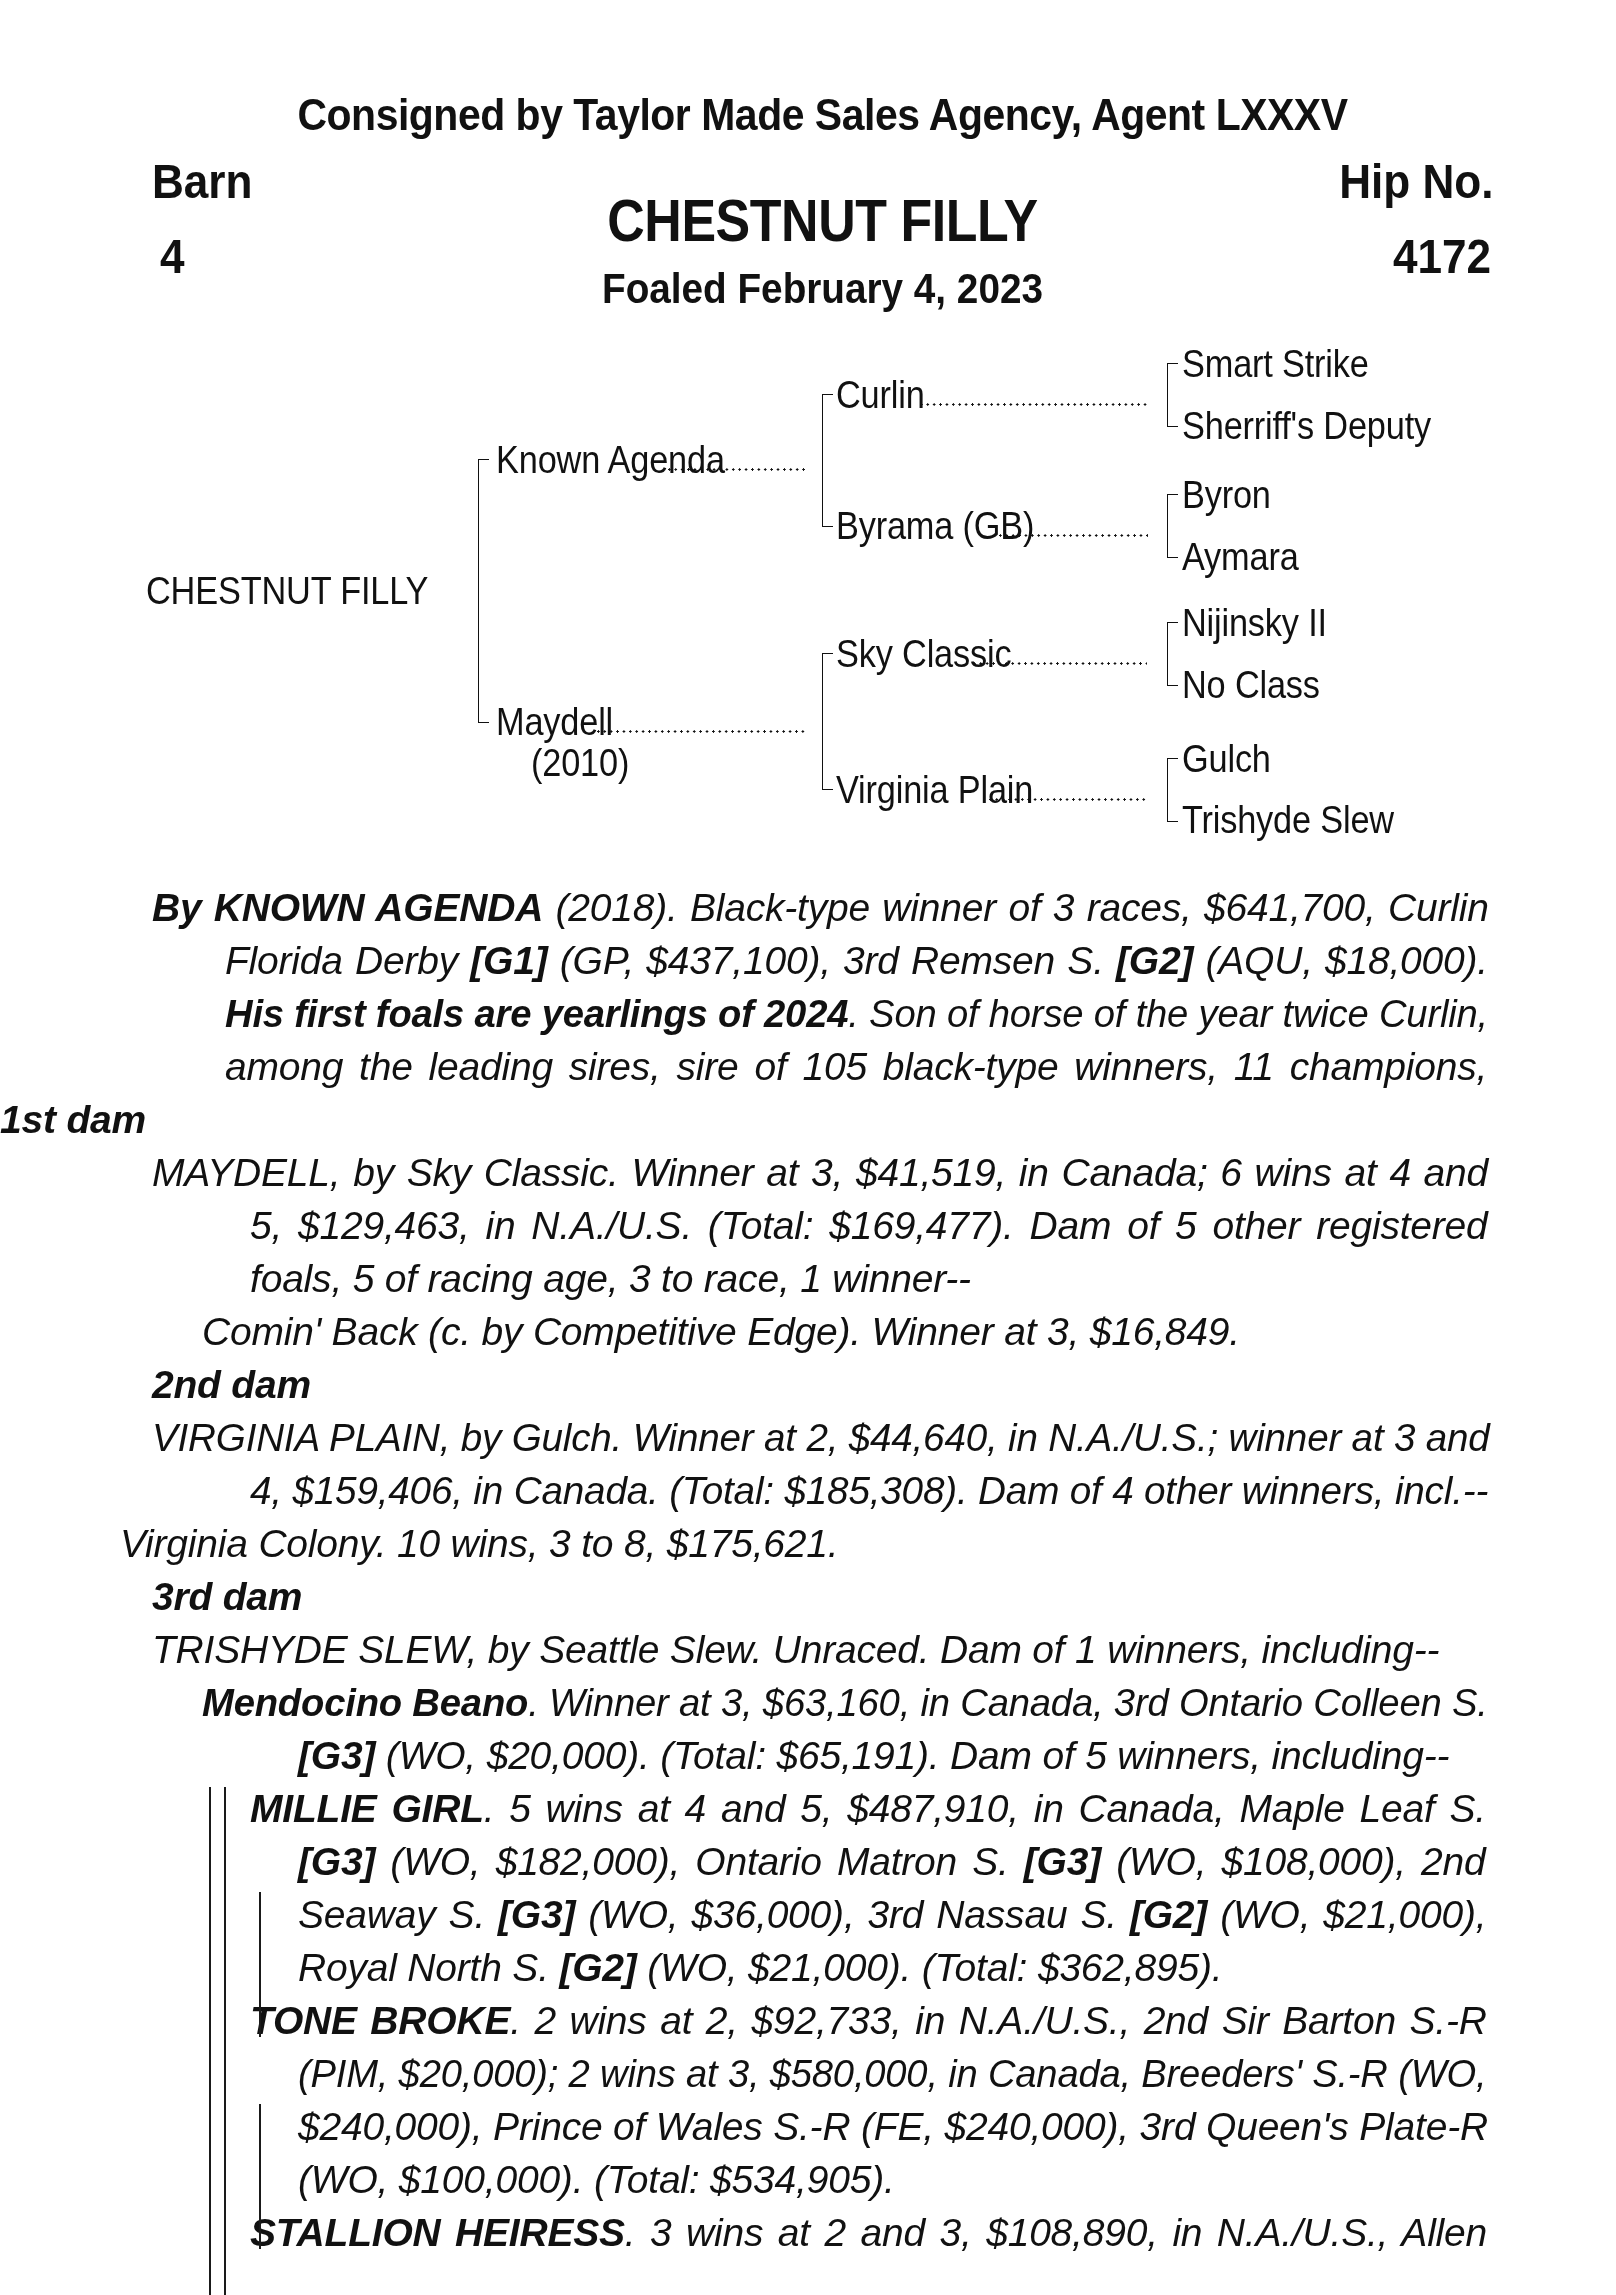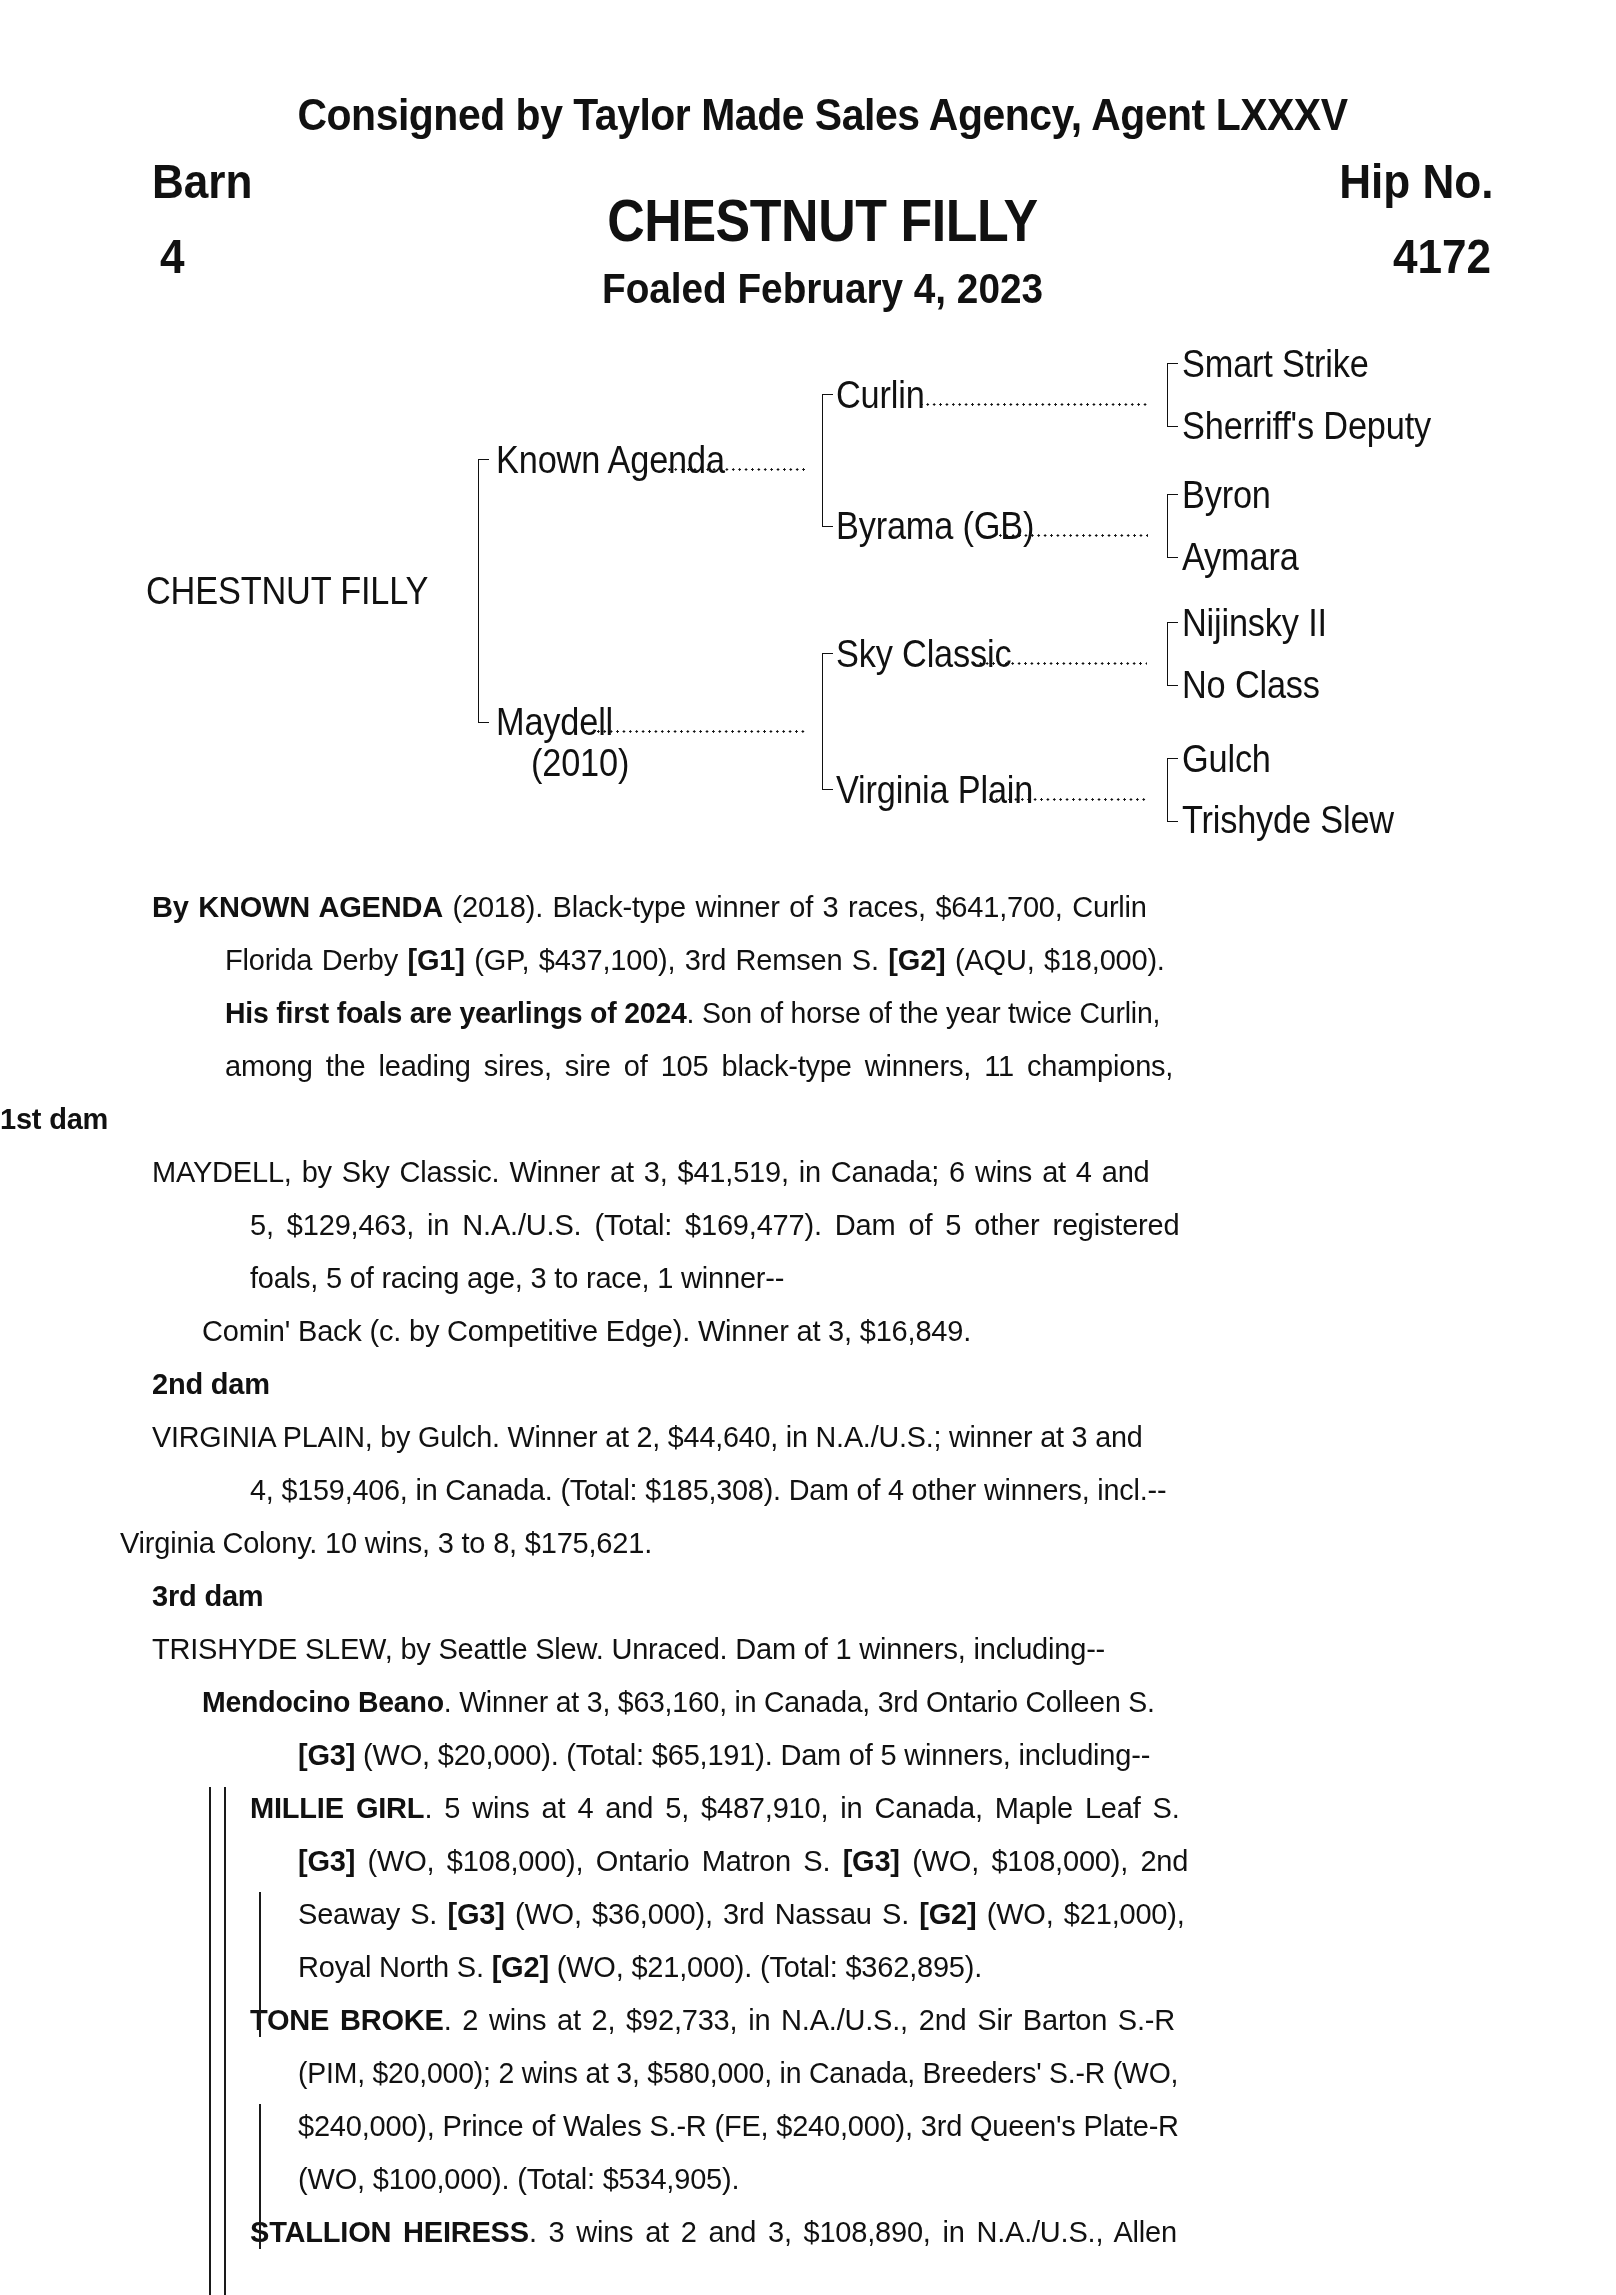--- a/index.html
+++ b/index.html
@@ -26,21 +26,21 @@
   #tree{left:0;top:0;width:1616px;height:872px;}
   .tname{position:absolute;font-size:39px;line-height:39px;white-space:nowrap;letter-spacing:-0.2px;
          transform:translateY(-50%) scaleX(.88);transform-origin:left center;}
   .bracket{position:absolute;width:10px;border-left:1.4px solid #111;border-top:1.4px solid #111;
            border-bottom:1.4px solid #111;}
   .dots{position:absolute;height:3.2px;
         background-image:radial-gradient(circle at 1.4px 1.6px,#111 1.1px,rgba(0,0,0,0) 1.3px);
         background-size:6.4px 3.2px;background-repeat:repeat-x;}
   
   #textblock{position:absolute;left:0;top:881px;width:1616px;}
-  .tl{height:53px;line-height:53px;font-size:29px;letter-spacing:-0.2px;white-space:nowrap;}
+  .tl{height:53px;line-height:53px;font-size:39px;letter-spacing:-0.2px;white-space:nowrap;font-style:italic;}
   .li{display:inline-block;white-space:nowrap;transform-origin:left center;}
   .vrule{position:absolute;width:1.8px;background:#1a1a1a;}
 </style>
 </head>
 <body>
 
 <div>
   <div class="abs consign">Consigned by Taylor Made Sales Agency, Agent LXXXV</div>
   <div class="abs barn-label">Barn</div>
   <div class="abs barn-num">4</div>
@@ -93,21 +93,21 @@
       <div class="tl" style="margin-left: 202px; width: 1269px;"><span class="li"><span>Comin' Back (c. by Competitive Edge). Winner at 3, $16,849.</span></span></div>
       <div class="tl" style="margin-left: 152px; width: 1320px;"><span class="li"><span class="b">2nd dam</span></span></div>
       <div class="tl" style="margin-left: 152px; width: 1320px;"><span class="li" style="transform: scaleX(0.990387);"><span>VIRGINIA PLAIN, by Gulch. Winner at 2, $44,640, in N.A./U.S.; winner at 3 and</span></span></div>
       <div class="tl" style="margin-left: 250px; width: 1221px;"><span class="li" style="transform: scaleX(0.992341);"><span>4, $159,406, in Canada. (Total: $185,308). Dam of 4 other winners, incl.--</span></span></div>
       <div class="tl" style="margin-left: 120px; width: 1269px;"><span class="li"><span>Virginia Colony. 10 wins, 3 to 8, $175,621.</span></span></div>
       <div class="tl" style="margin-left: 152px; width: 1320px;"><span class="li"><span class="b">3rd dam</span></span></div>
       <div class="tl" style="margin-left: 152px; width: 1320px;"><span class="li"><span>TRISHYDE SLEW, by Seattle Slew. Unraced. Dam of 1 winners, including--</span></span></div>
       <div class="tl" style="margin-left: 202px; width: 1269px;"><span class="li" style="transform: scaleX(0.980051);"><span class="b">Mendocino Beano</span><span>. Winner at 3, $63,160, in Canada, 3rd Ontario Colleen S.</span></span></div>
       <div class="tl" style="margin-left: 298px; width: 1173px;"><span class="li"><span class="b">[G3]</span><span> (WO, $20,000). (Total: $65,191). Dam of 5 winners, including--</span></span></div>
       <div class="tl" style="margin-left: 250px; width: 1221px;"><span class="li" style="word-spacing: 4.2px;"><span class="b">MILLIE GIRL</span><span>. 5 wins at 4 and 5, $487,910, in Canada, Maple Leaf S.</span></span></div>
-      <div class="tl" style="margin-left: 298px; width: 1173px;"><span class="li" style="word-spacing: 4.5px;"><span class="b">[G3]</span><span> (WO, $108,000), Ontario Matron S. </span><span class="b">[G3]</span><span> (WO, $108,000), 2nd</span></span></div>
+      <div class="tl" style="margin-left: 298px; width: 1173px;"><span class="li" style="word-spacing: 4.5px;"><span class="b">[G3]</span><span> (WO, $182,000), Ontario Matron S. </span><span class="b">[G3]</span><span> (WO, $108,000), 2nd</span></span></div>
       <div class="tl" style="margin-left: 298px; width: 1173px;"><span class="li" style="word-spacing: 2.4px;"><span>Seaway S. </span><span class="b">[G3]</span><span> (WO, $36,000), 3rd Nassau S. </span><span class="b">[G2]</span><span> (WO, $21,000),</span></span></div>
       <div class="tl" style="margin-left: 298px; width: 1173px;"><span class="li"><span>Royal North S. </span><span class="b">[G2]</span><span> (WO, $21,000). (Total: $362,895).</span></span></div>
       <div class="tl" style="margin-left: 250px; width: 1221px;"><span class="li" style="word-spacing: 2.9px;"><span class="b">TONE BROKE</span><span>. 2 wins at 2, $92,733, in N.A./U.S., 2nd Sir Barton S.-R</span></span></div>
       <div class="tl" style="margin-left: 298px; width: 1173px;"><span class="li" style="transform: scaleX(0.978869);"><span>(PIM, $20,000); 2 wins at 3, $580,000, in Canada, Breeders' S.-R (WO,</span></span></div>
       <div class="tl" style="margin-left: 298px; width: 1173px;"><span class="li"><span>$240,000), Prince of Wales S.-R (FE, $240,000), 3rd Queen's Plate-R</span></span></div>
       <div class="tl" style="margin-left: 298px; width: 1173px;"><span class="li"><span>(WO, $100,000). (Total: $534,905).</span></span></div>
       <div class="tl" style="margin-left: 250px; width: 1221px;"><span class="li" style="word-spacing: 3.9px;"><span class="b">STALLION HEIRESS</span><span>. 3 wins at 2 and 3, $108,890, in N.A./U.S., Allen</span></span></div>
       <div class="vrule" style="left: 209px; top: 906px; height: 778px;"></div>
       <div class="vrule" style="left: 224px; top: 906px; height: 778px;"></div>
       <div class="vrule" style="left: 259px; top: 1011px; height: 145px;"></div>

